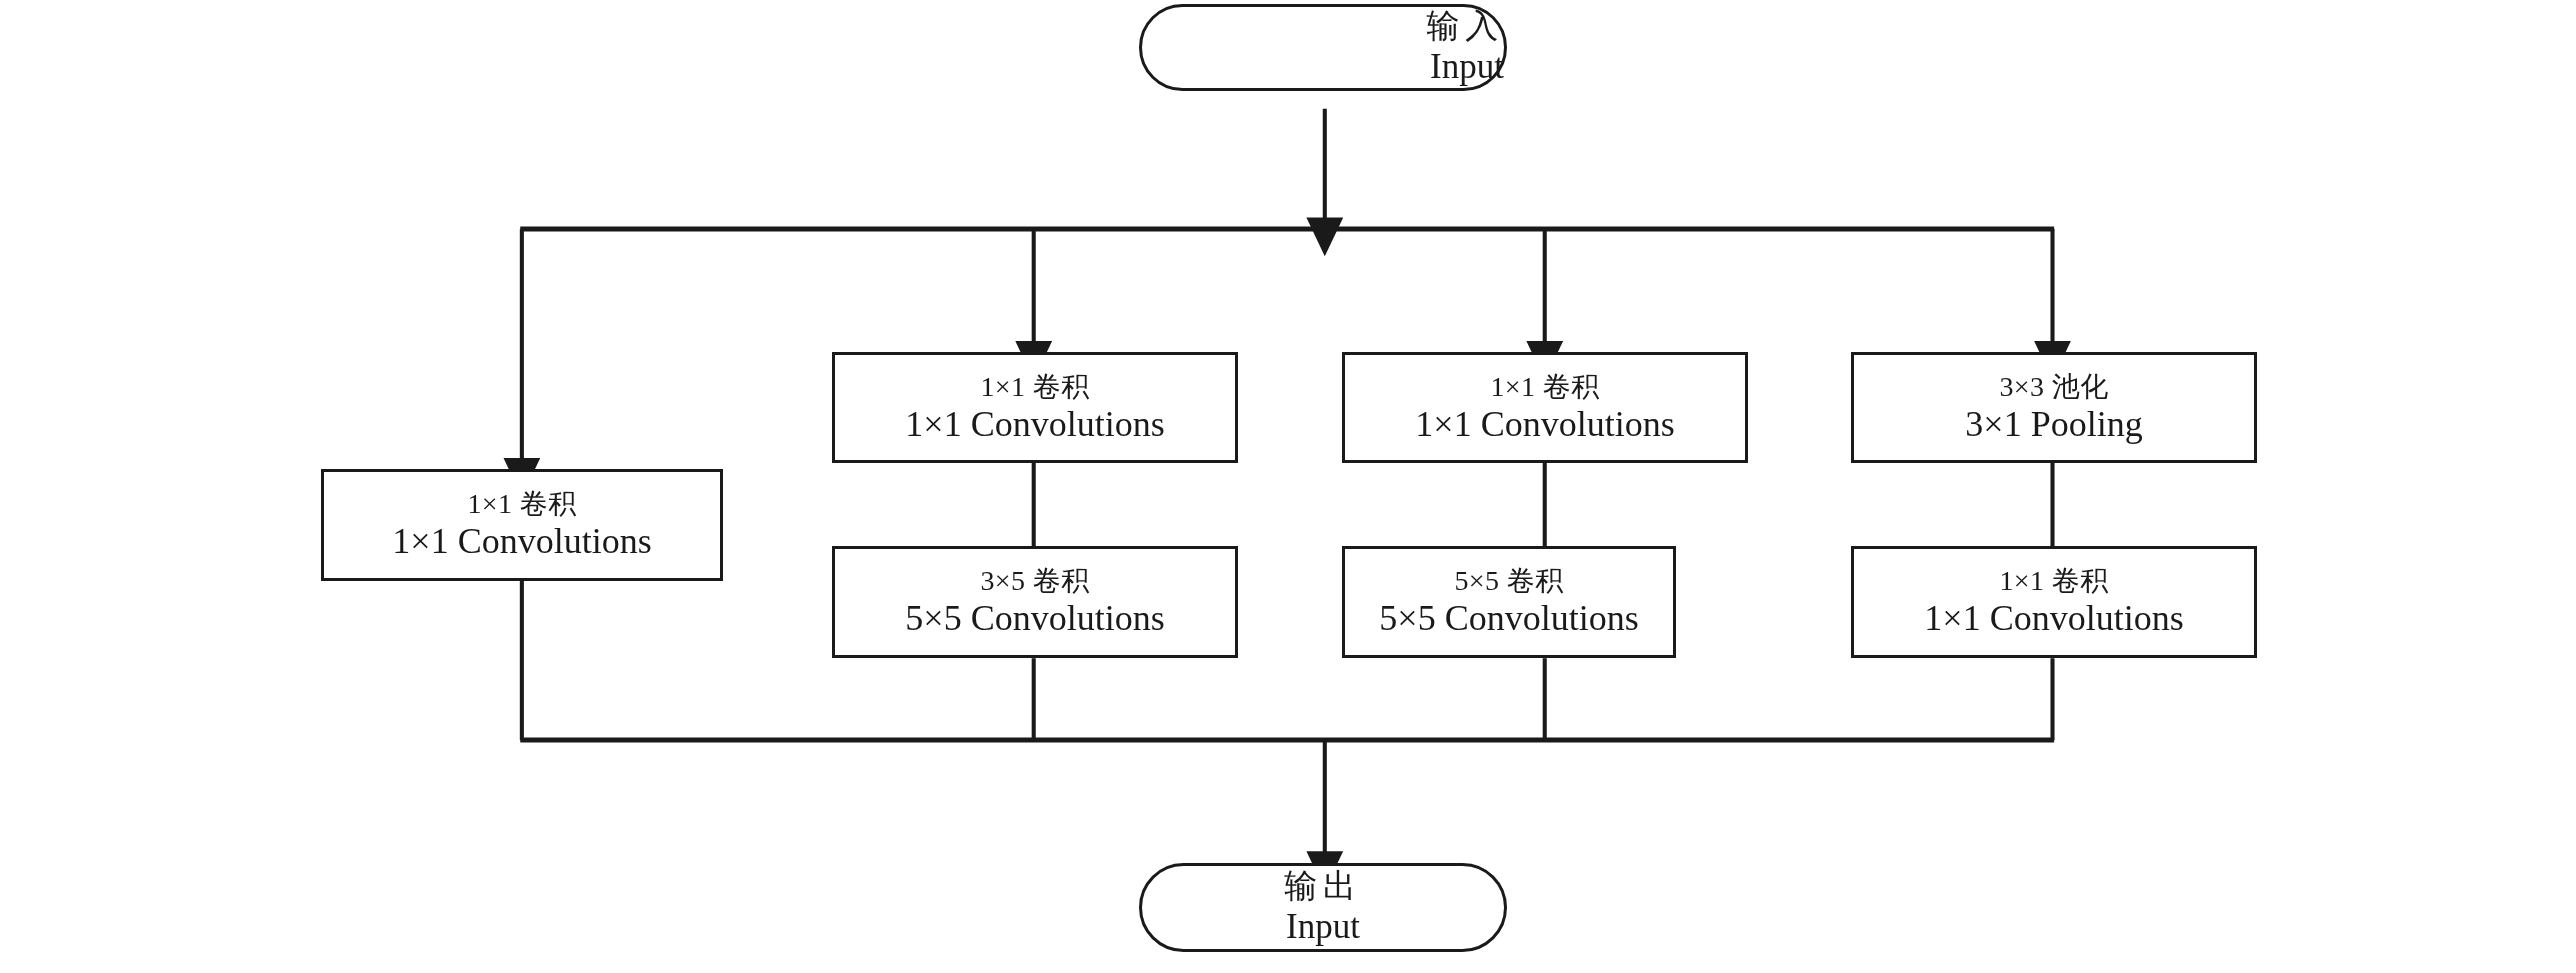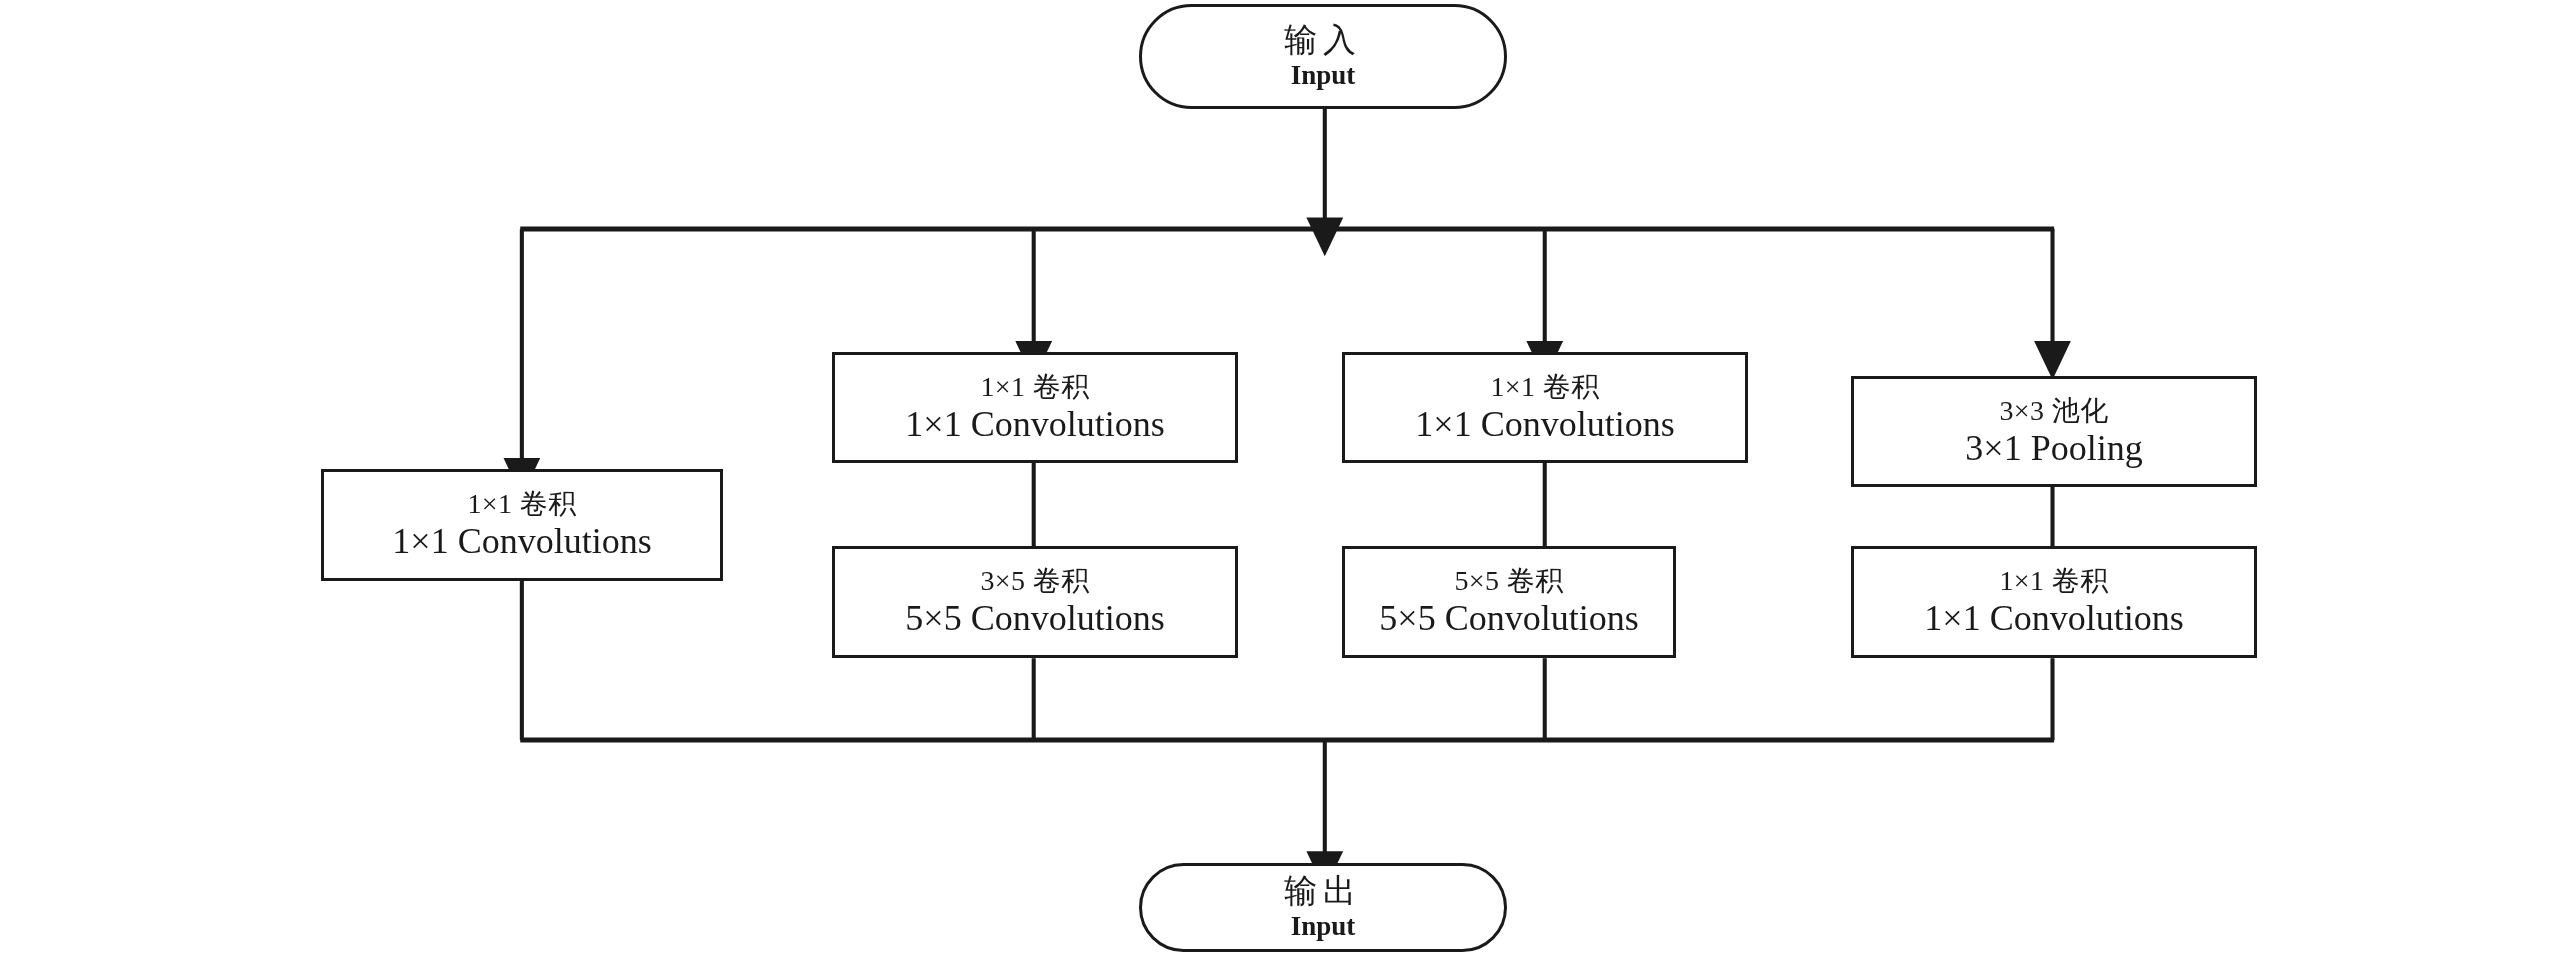--- a/index.html
+++ b/index.html
@@ -44,21 +44,21 @@
   }
   .node .line-en {
     display: block;
     font-size: 36px;
     white-space: nowrap;
   }
   .terminal {
     border-radius: 106px;
   }
   .terminal .line-cn { font-size: 33px; letter-spacing: 5.7px; }
-  .terminal .line-en { font-size: 27px; font-weight: bold; }
+  .terminal .line-en { font-size: 35px; }
 </style>
 </head>
 <body>
 
 <div id="canvas">
 
   <svg id="wiring" viewBox="0 0 3150 1190" width="2576" height="973" xmlns="http://www.w3.org/2000/svg">
     <defs>
       <marker id="arrowhead" markerWidth="11" markerHeight="9" refX="1.2" refY="4.5" orient="auto" markerUnits="strokeWidth">
         <path d="M0,0 L0,9 L9.5,4.5 z" fill="#1a1a1a"></path>
@@ -84,21 +84,21 @@
       <line x1="1264" y1="805" x2="1264" y2="905"></line>
       <line x1="1889" y1="805" x2="1889" y2="905"></line>
       <line x1="2510" y1="805" x2="2510" y2="905"></line>
 
       <line x1="636" y1="905" x2="2512" y2="905" stroke-width="6"></line>
 
       <line x1="1620" y1="905" x2="1620" y2="1047" marker-end="url(#arrowhead)"></line>
     </g>
   </svg>
 
-  <div class="node terminal" style="left:1139px; top:4.1px; width:368px; height:105px;">
+  <div class="node terminal" style="left:1139px; top:4.1px; width:368px; height:87px;align-items:flex-end;">
     <span class="line-cn">输入</span>
     <span class="line-en">Input</span>
   </div>
 
   <div class="node" style="left:321px; top:469px; width:402px; height:112px;">
     <span class="line-cn">1×1 卷积</span>
     <span class="line-en">1×1 Convolutions</span>
   </div>
 
   <div class="node" style="left:832px; top:352px; width:406px; height:111px;">
@@ -112,21 +112,21 @@
 
   <div class="node" style="left:1342px; top:352px; width:406px; height:111px;">
     <span class="line-cn">1×1 卷积</span>
     <span class="line-en">1×1 Convolutions</span>
   </div>
   <div class="node" style="left:1342px; top:546px; width:334px; height:112px;">
     <span class="line-cn">5×5 卷积</span>
     <span class="line-en">5×5 Convolutions</span>
   </div>
 
-  <div class="node" style="left:1851px; top:352px; width:406px; height:111px;margin-top:24px;">
+  <div class="node" style="left:1851px; top:352px; width:406px; height:111px;">
     <span class="line-cn">3×3 池化</span>
     <span class="line-en">3×1 Pooling</span>
   </div>
   <div class="node" style="left:1851px; top:546px; width:406px; height:112px;">
     <span class="line-cn">1×1 卷积</span>
     <span class="line-en">1×1 Convolutions</span>
   </div>
 
   <div class="node terminal" style="left:1139px; top:863px; width:368px; height:89px;">
     <span class="line-cn">输出</span>

